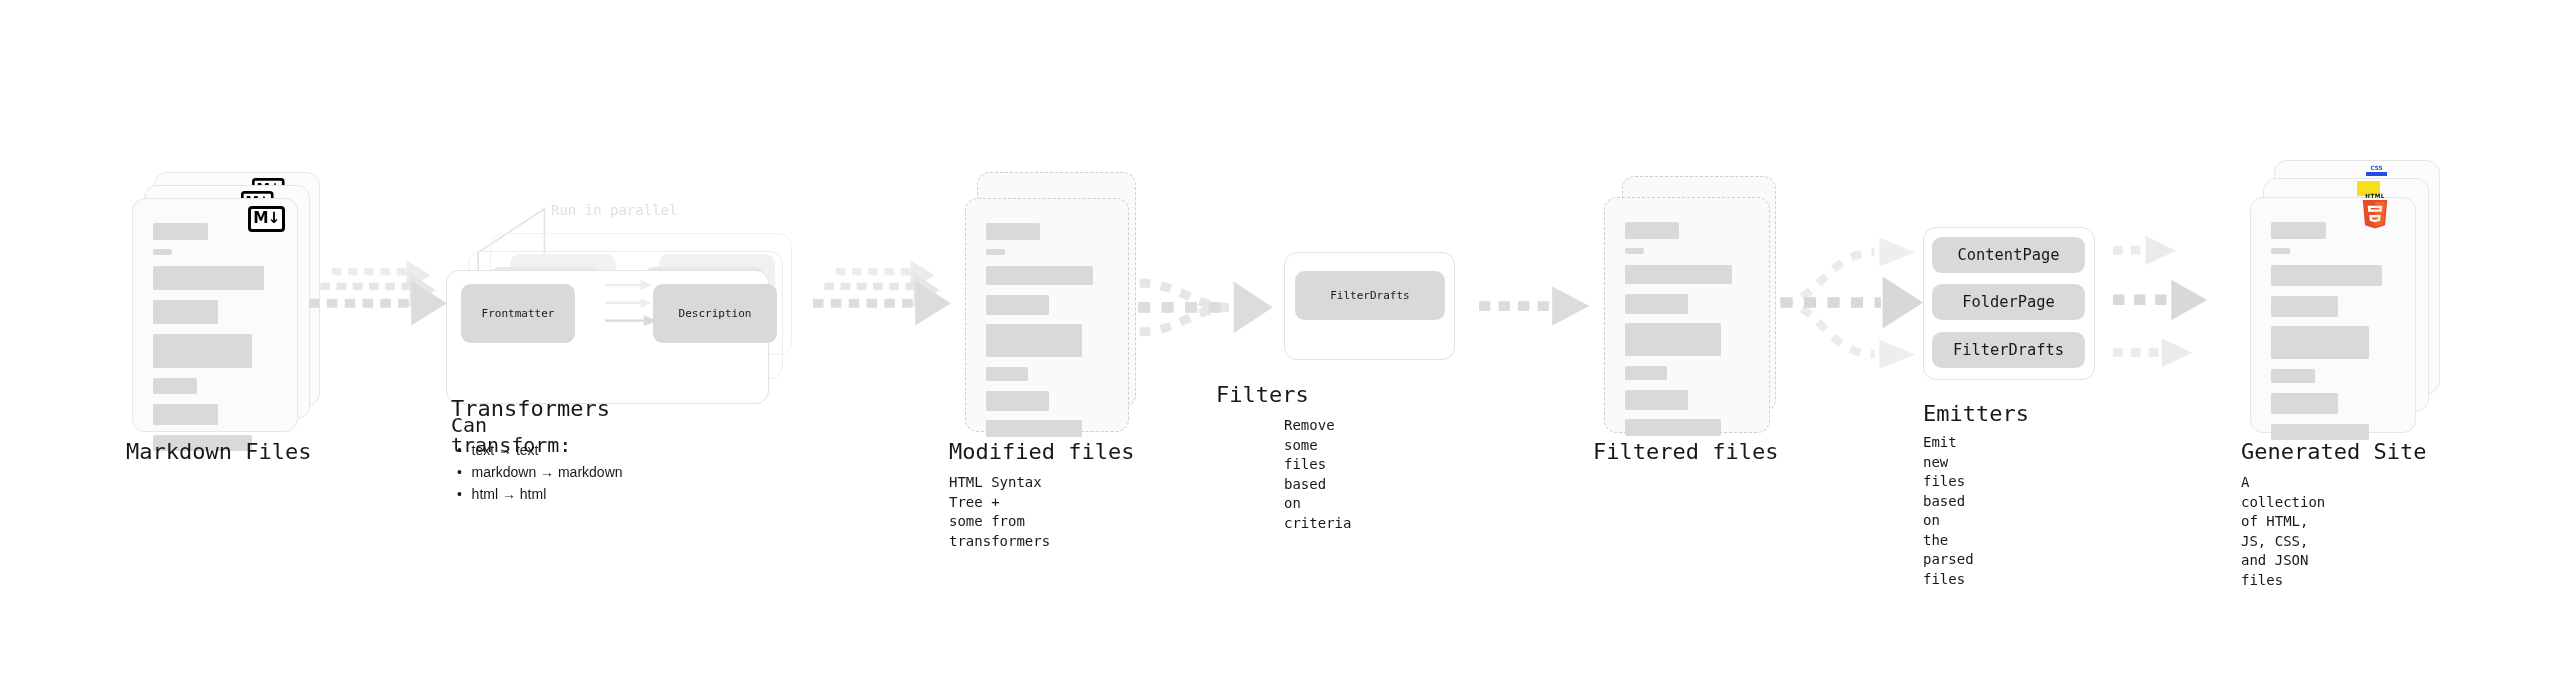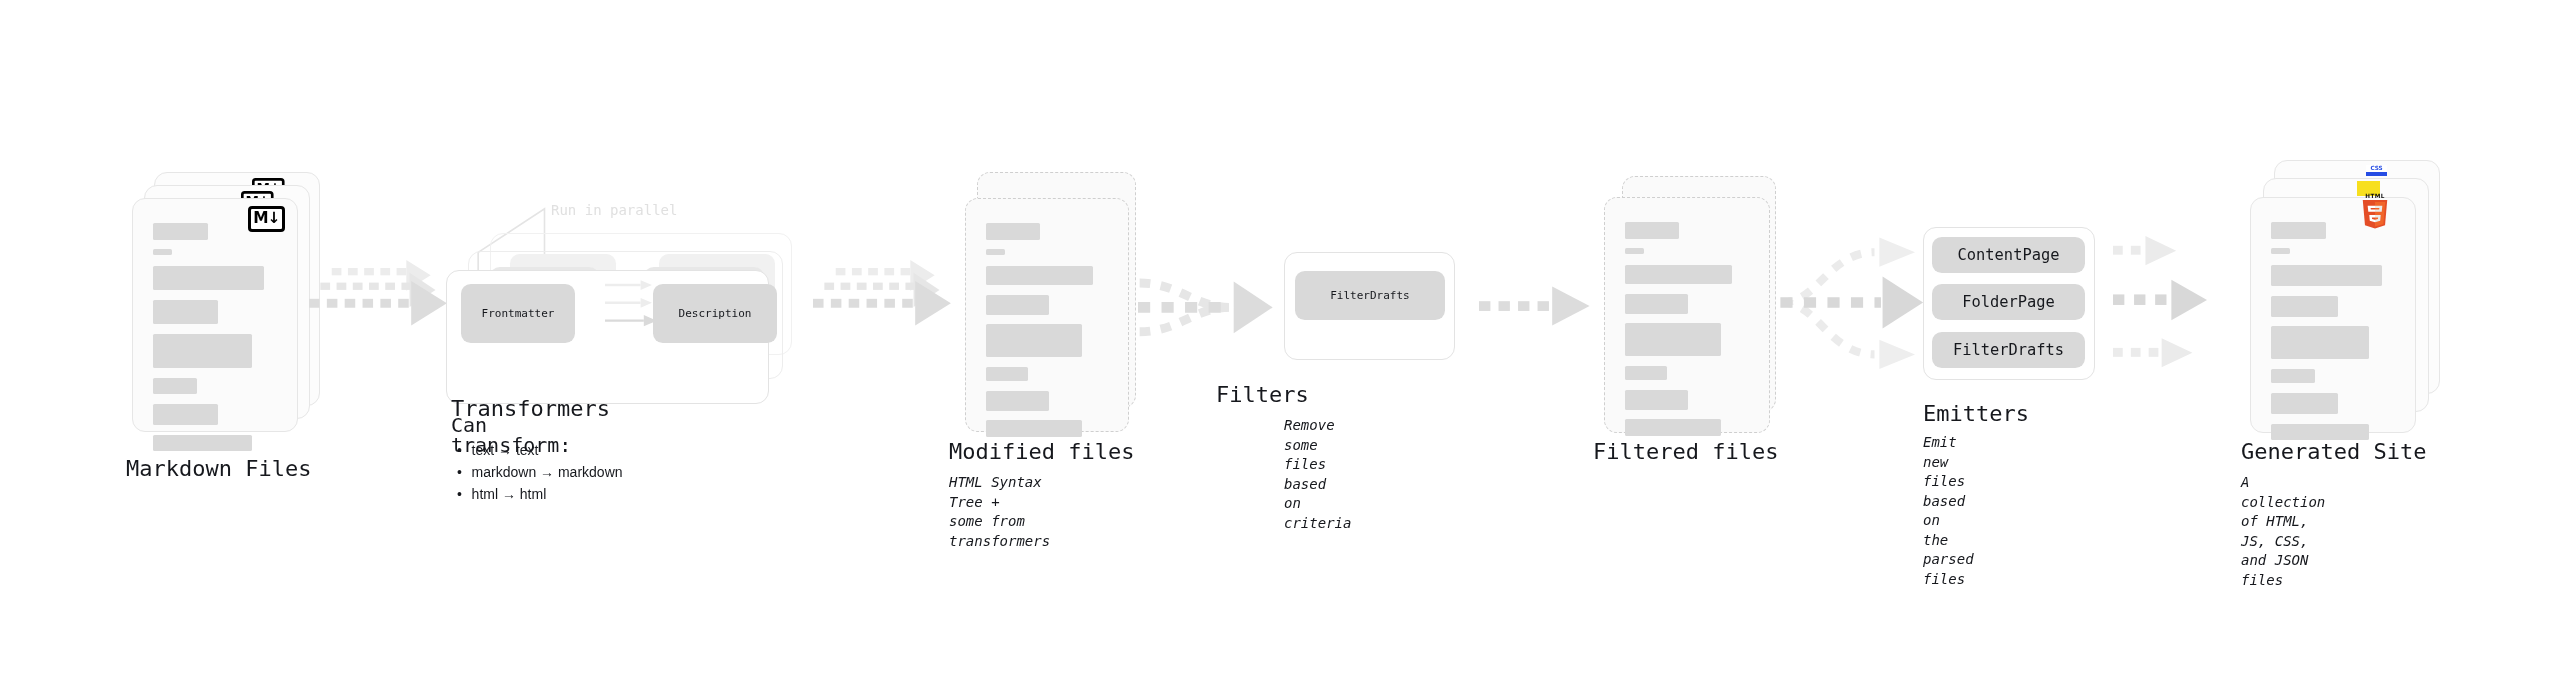--- a/index.html
+++ b/index.html
@@ -72,21 +72,20 @@
 
   
   .title{
     position:absolute;font-size:22px;letter-spacing:0px;white-space:nowrap;
     font-family:"DejaVu Sans Mono","Liberation Mono",monospace;color:#16181d;
   }
   .sub{
     position:absolute;font-size:14px;line-height:19.5px;color:#16181d;
     font-family:"DejaVu Sans Mono","Liberation Mono",monospace;
     white-space:pre-line;
-    font-style:italic;
   }
   .subhead{
     position:absolute;font-size:20px;line-height:19.5px;color:#16181d;
     font-family:"DejaVu Sans Mono","Liberation Mono",monospace;
   }
   .bullets{position:absolute;font-size:14px;line-height:22px;color:#16181d;
     font-family:Liberation Sans, sans-serif;}
   .bullets div{white-space:nowrap;}
   .bullets .dot{display:inline-block;width:14.6px;}
 
@@ -114,21 +113,21 @@
       <div class="bar" style="width:111px;height:24.4px;"></div>
       <div class="bar" style="width:65px;height:24.4px;"></div>
       <div class="bar" style="width:99px;height:34px;"></div>
       <div class="bar" style="width:44px;height:16.3px;"></div>
       <div class="bar" style="width:65px;height:21px;"></div>
       <div class="bar" style="width:99px;height:16.3px;"></div>
     </div>
   </div>
   <div class="md-badge" style="left:248px;top:206px;">M↓</div>
 
-  <div class="title" style="left:126px;top:456px;">Markdown Files</div>
+  <div class="title" style="left:126px;top:439px;">Markdown Files</div>
 </div>
 
 <svg style="left:309px;top:268px;width:146px;height:73px;" viewBox="0 0 180 90" width="146" height="73">
   <g fill="#ececec">
     <rect x="28" y="0" width="12" height="9"></rect>
       <rect x="48" y="0" width="12" height="9"></rect>
     <rect x="68" y="0" width="12" height="9"></rect>
       <rect x="88" y="0" width="12" height="9"></rect>
     <rect x="108" y="0" width="12" height="9"></rect>
     <polygon points="120,-10 150,9 120,28"></polygon>

